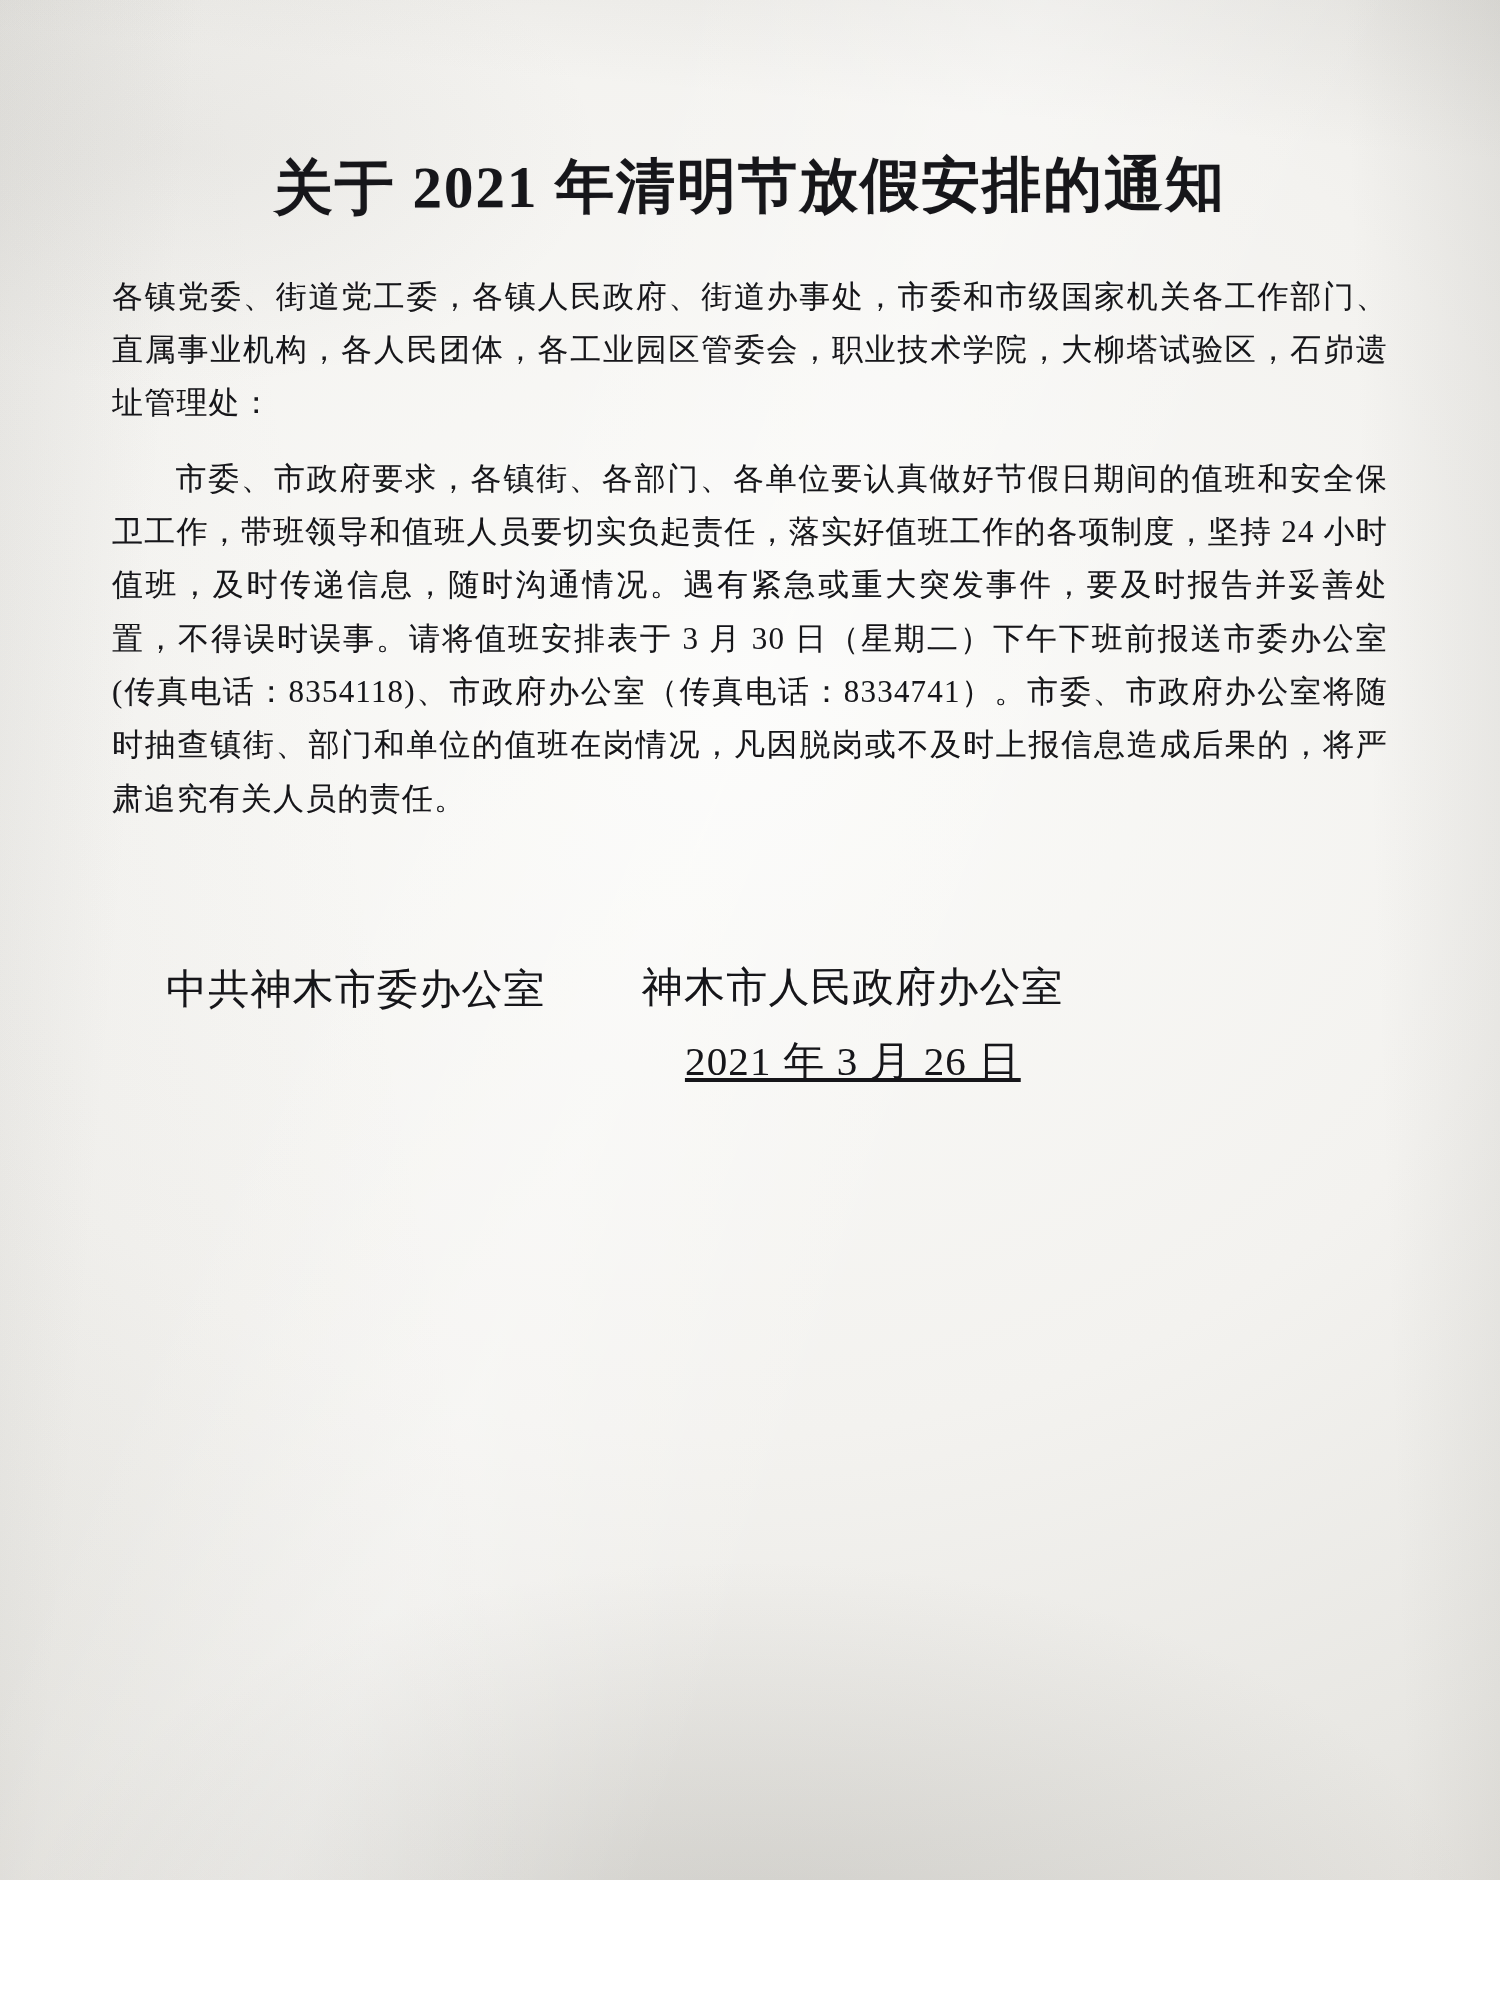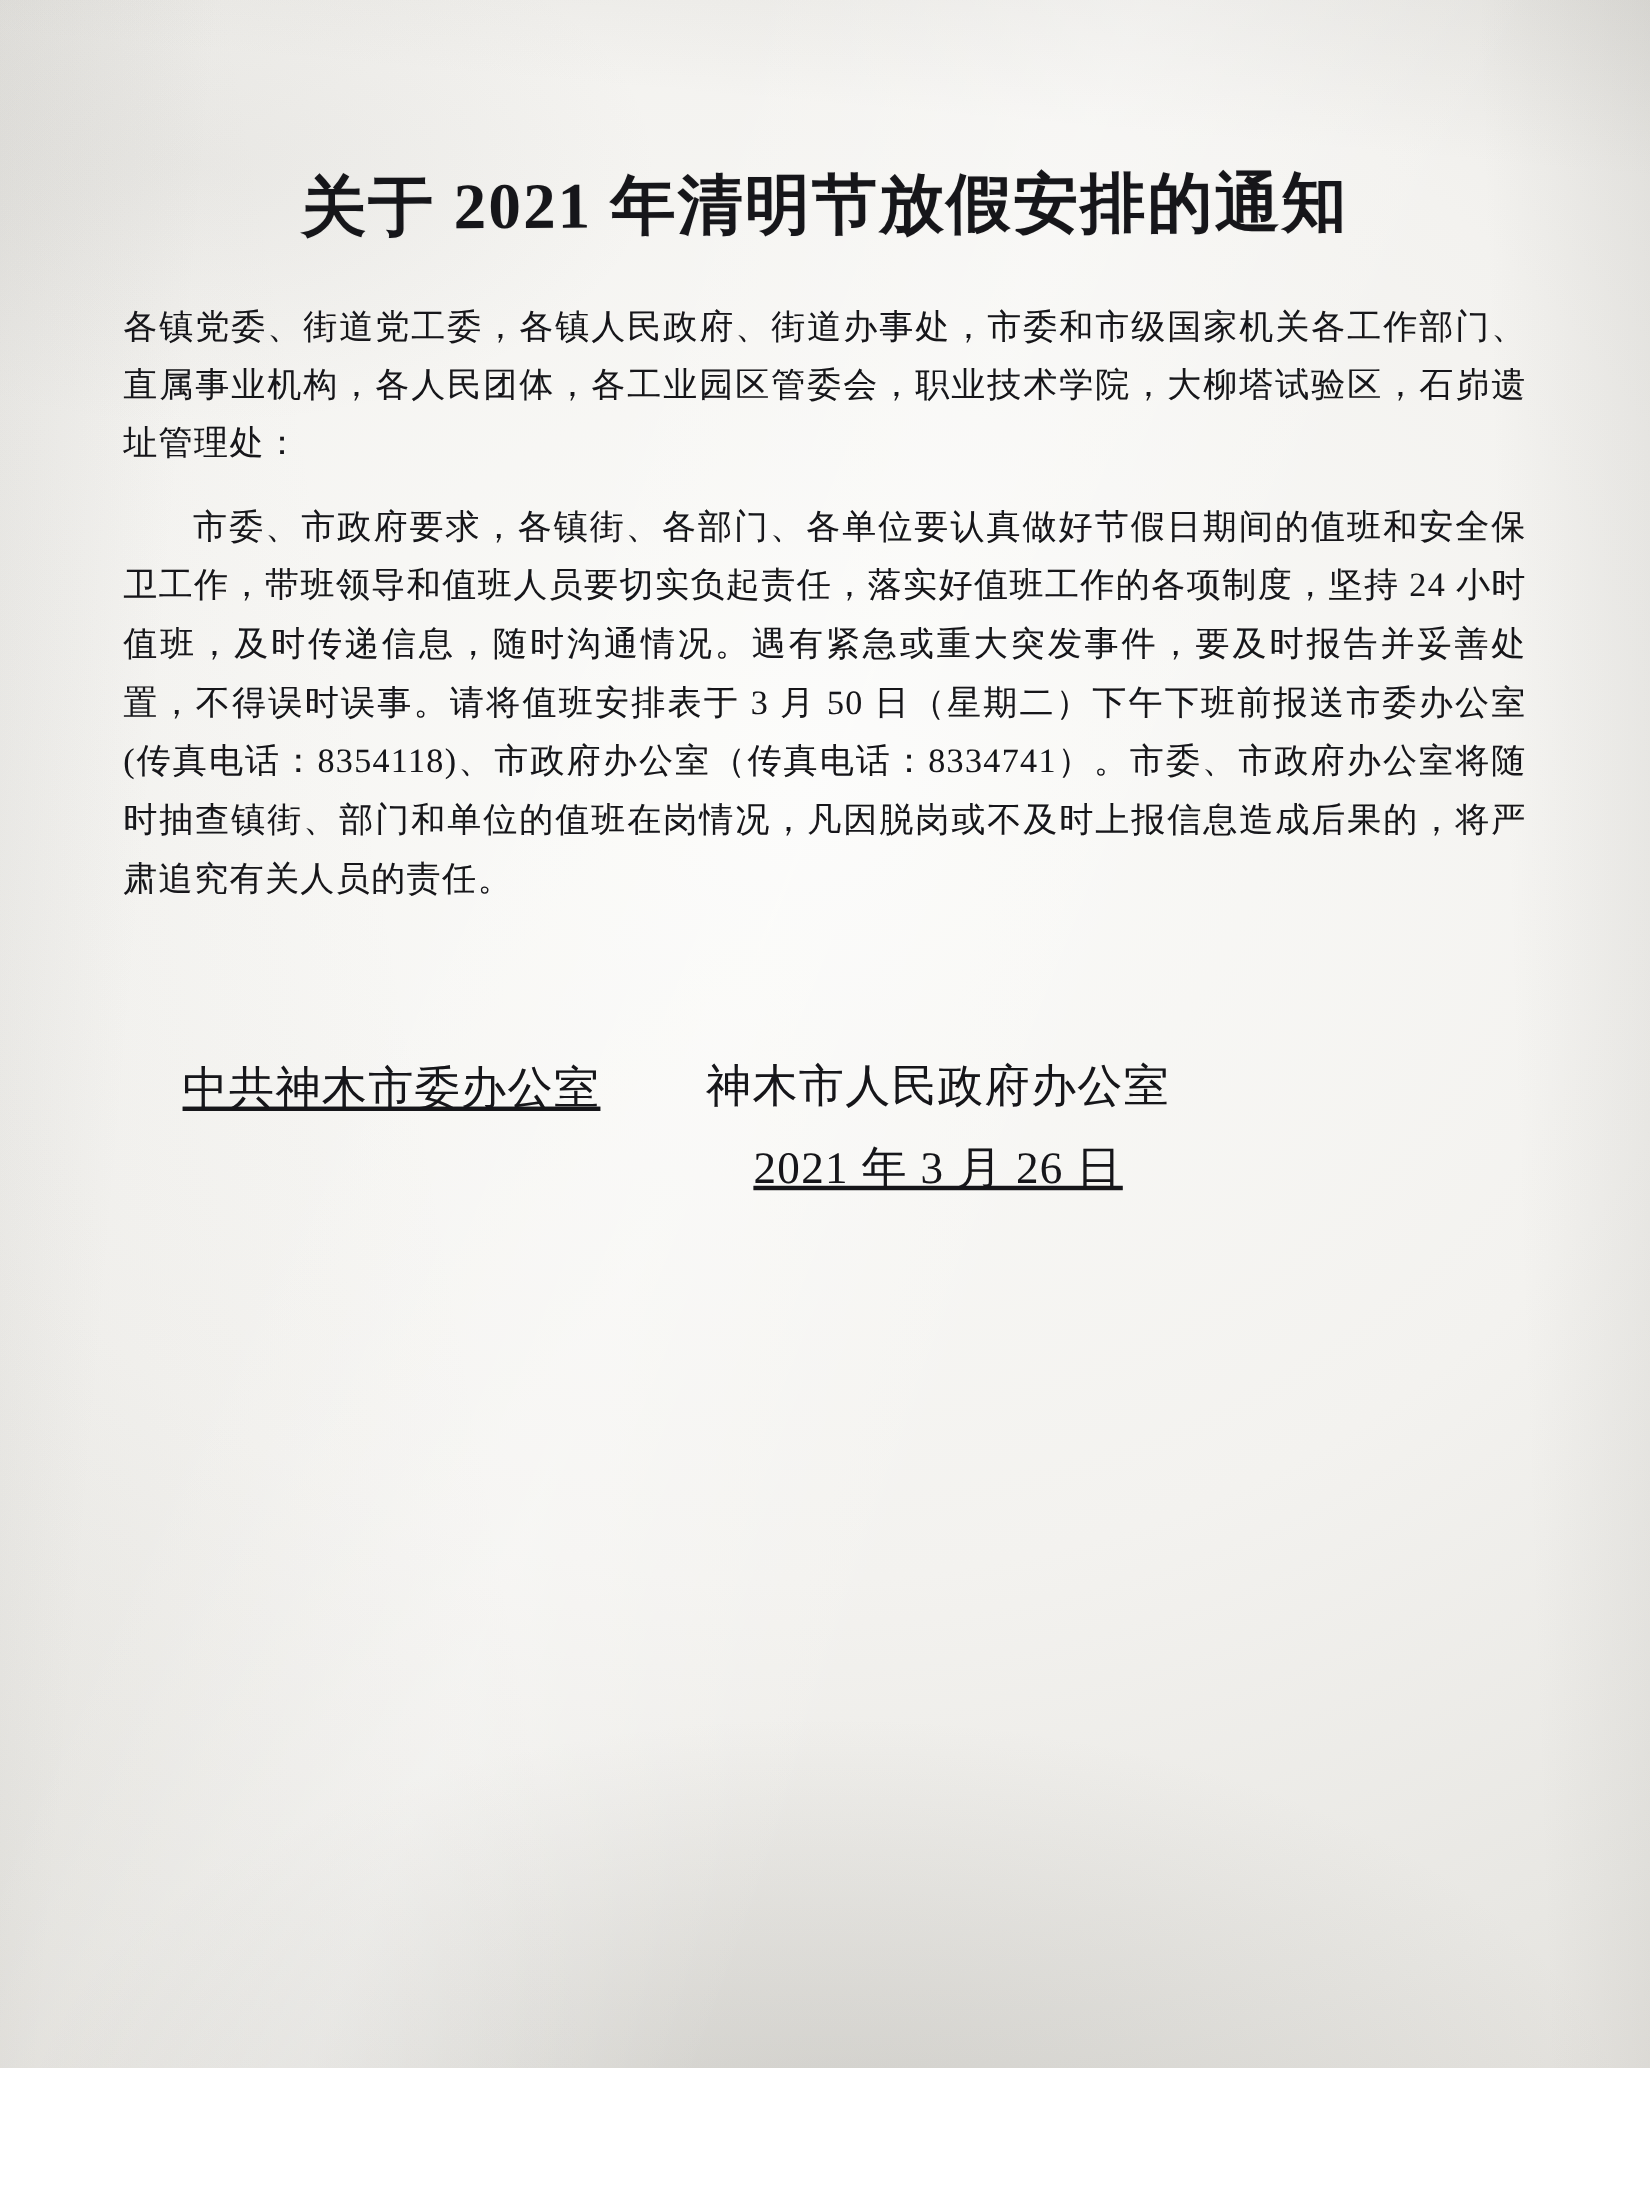--- a/index.html
+++ b/index.html
@@ -91,21 +91,20 @@
     gap: 96px;
     padding-left: 54px;
     font-size: 41px;
     letter-spacing: 1.2px;
     line-height: 1.7;
     text-shadow: 0 0 0.6px rgba(0,0,0,0.18);
   }
   .sig-left {
     white-space: nowrap;
     padding-top: 2px;
-    text-decoration: underline;
   }
   .sig-right {
     white-space: nowrap;
     text-align: center;
   }
   .sig-date {
     margin-top: 4px;
     text-align: center;
     text-decoration: underline;
   }
@@ -118,21 +117,21 @@
 
     <h1 class="doc-title">关于 2021 年清明节放假安排的通知</h1>
 
     <p class="para">各镇党委、街道党工委，各镇人民政府、街道办事处，市委和市级国家机关各工作部门、直属事业机构，各人民团体，各工业园区管委会，职业技术学院，大柳塔试验区，石峁遗址管理处：</p>
 
     <div class="gap"></div>
 
 
     <div class="gap"></div>
 
-    <p class="para indent">市委、市政府要求，各镇街、各部门、各单位要认真做好节假日期间的值班和安全保卫工作，带班领导和值班人员要切实负起责任，落实好值班工作的各项制度，坚持 24 小时值班，及时传递信息，随时沟通情况。遇有紧急或重大突发事件，要及时报告并妥善处置，不得误时误事。请将值班安排表于 3 月 50 日（星期二）下午下班前报送市委办公室(传真电话：8354118)、市政府办公室（传真电话：8334741）。市委、市政府办公室将随时抽查镇街、部门和单位的值班在岗情况，凡因脱岗或不及时上报信息造成后果的，将严肃追究有关人员的责任。</p>
+    <p class="para indent">市委、市政府要求，各镇街、各部门、各单位要认真做好节假日期间的值班和安全保卫工作，带班领导和值班人员要切实负起责任，落实好值班工作的各项制度，坚持 24 小时值班，及时传递信息，随时沟通情况。遇有紧急或重大突发事件，要及时报告并妥善处置，不得误时误事。请将值班安排表于 3 月 30 日（星期二）下午下班前报送市委办公室(传真电话：8354118)、市政府办公室（传真电话：8334741）。市委、市政府办公室将随时抽查镇街、部门和单位的值班在岗情况，凡因脱岗或不及时上报信息造成后果的，将严肃追究有关人员的责任。</p>
 
     <div class="signature-block">
       <div class="sig-left">中共神木市委办公室</div>
       <div>
         <div class="sig-right">神木市人民政府办公室</div>
         <div class="sig-date">2021 年 3 月 26 日</div>
       </div>
     </div>
 
   </div>

